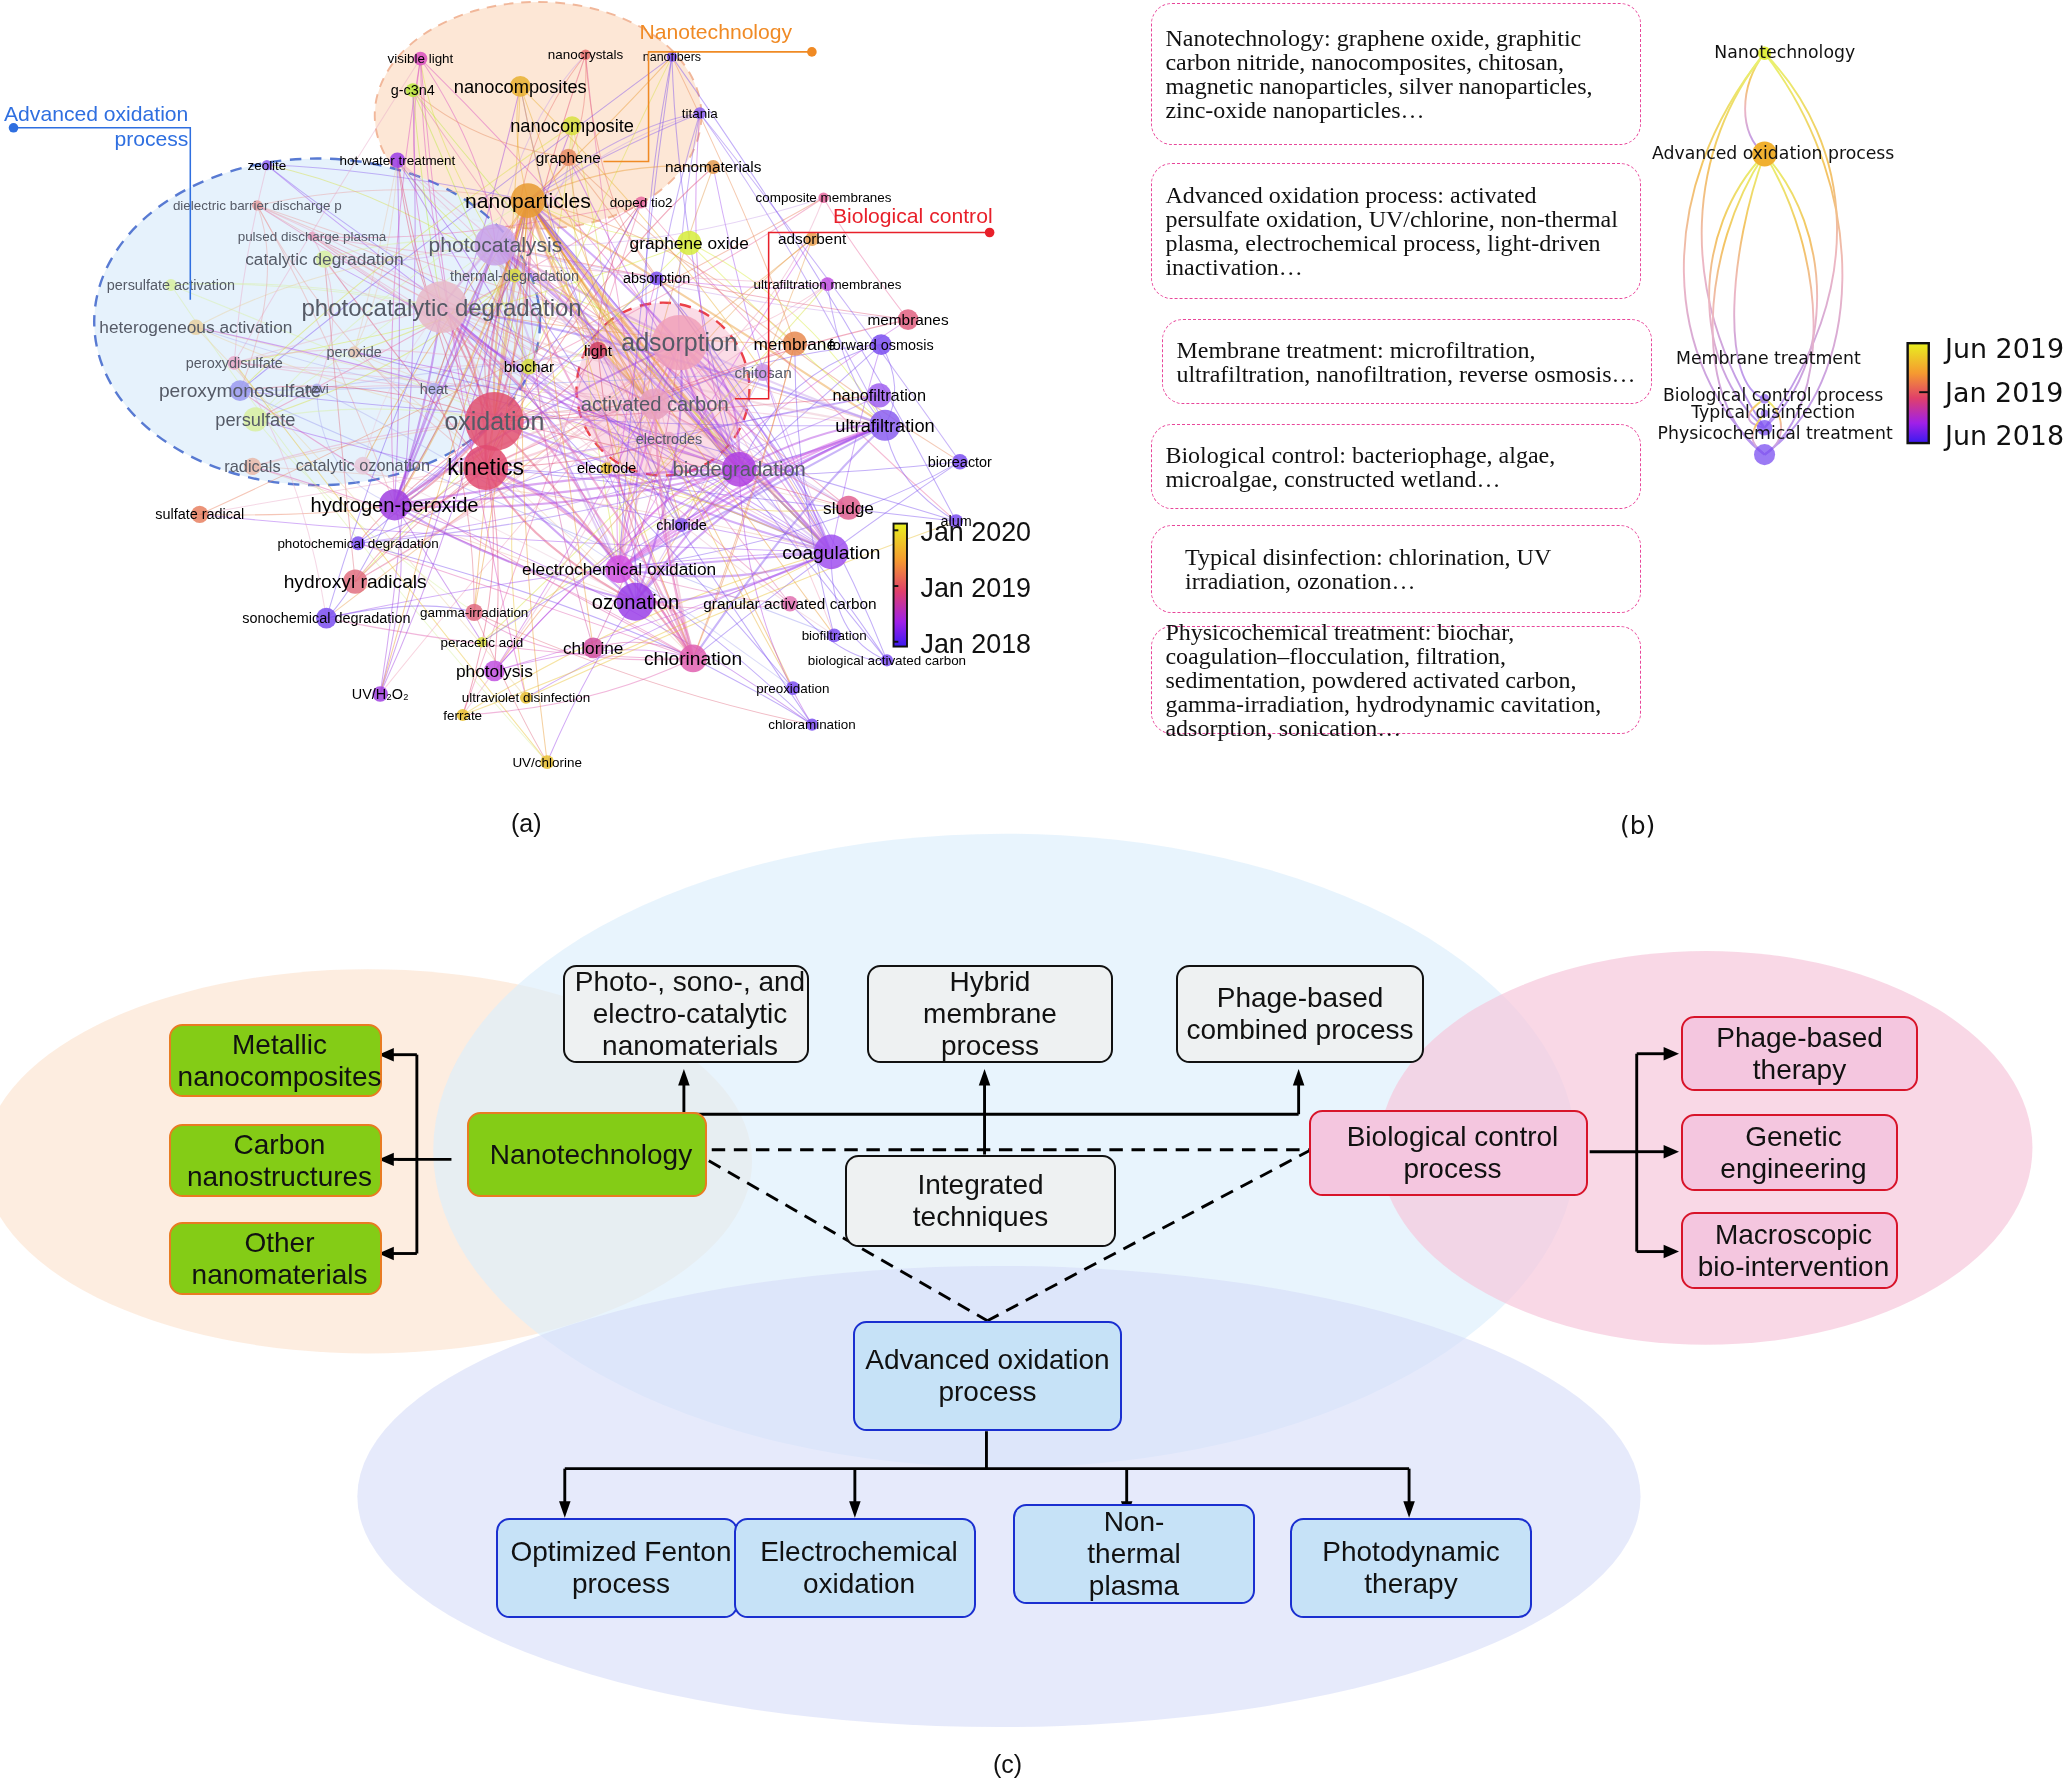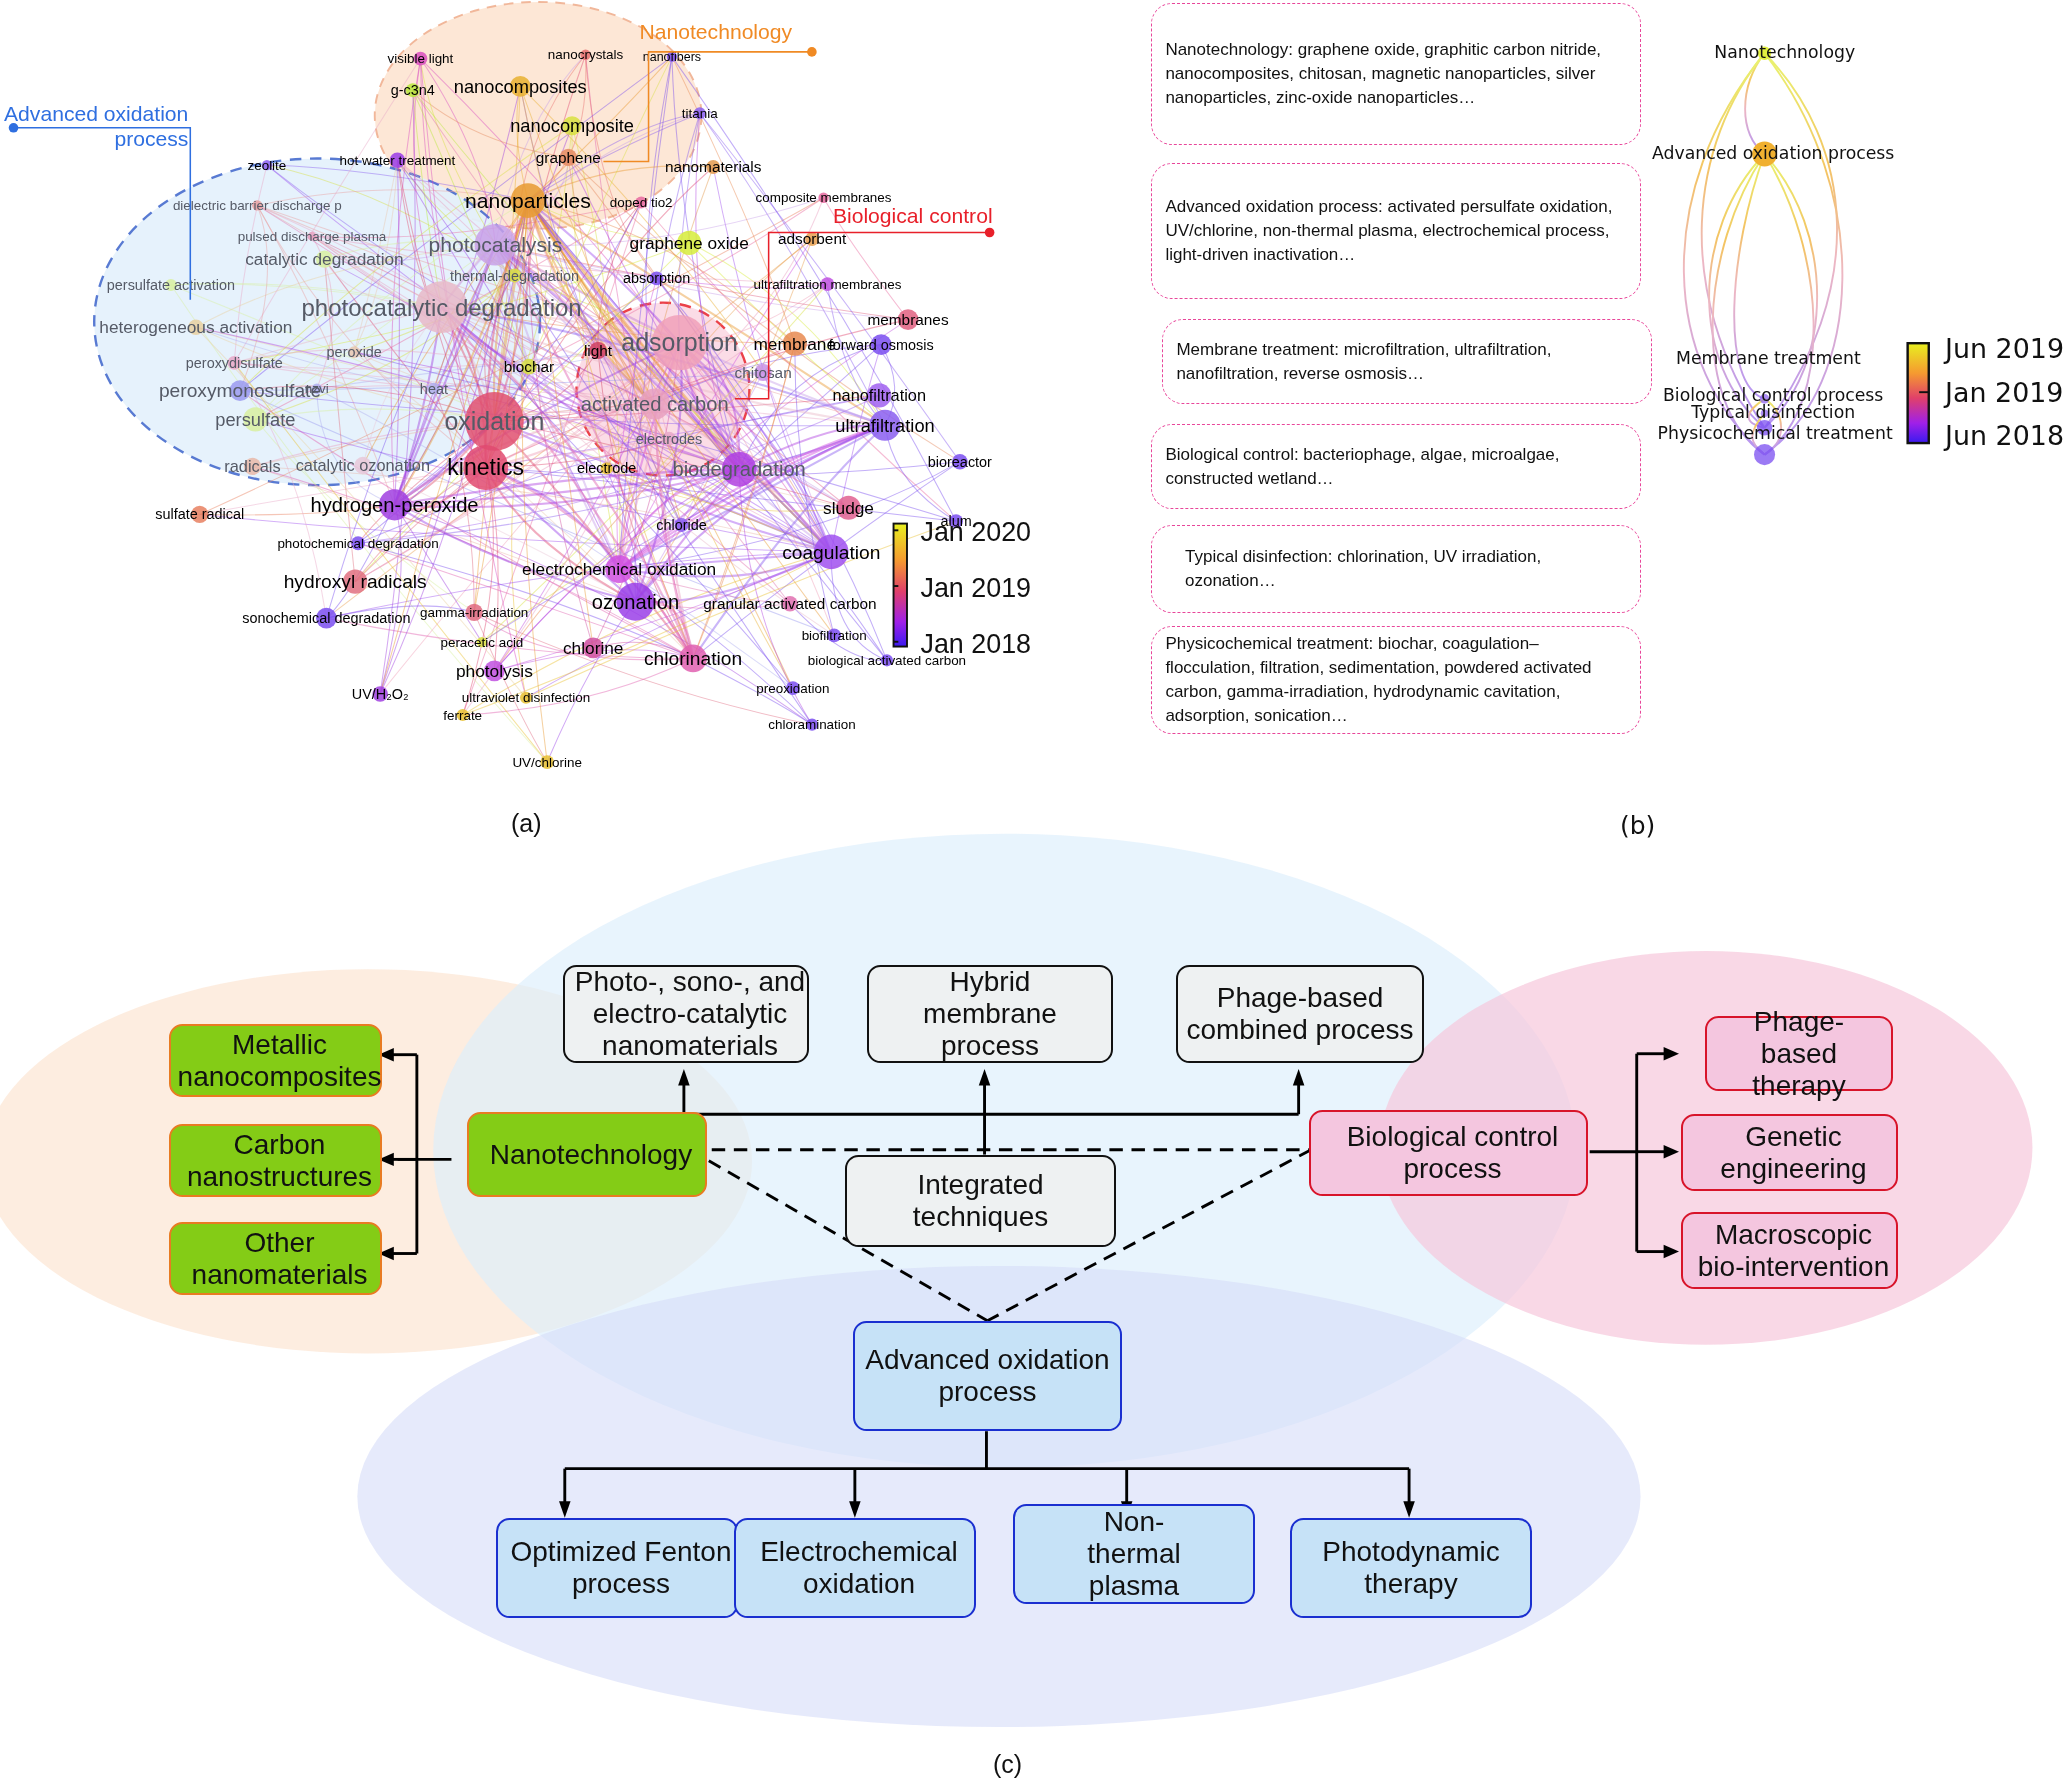--- a/index.html
+++ b/index.html
@@ -3,22 +3,22 @@
 <meta charset="utf-8">
 <style>
   html, body { margin:0; padding:0; background:#ffffff; }
   body { width:2068px; height:1779px; position:relative; overflow:hidden;
          font-family:"Liberation Sans", sans-serif; color:#000; }
   .abs { position:absolute; }
   svg text { font-family:"Liberation Sans", sans-serif; }
 
   
   .kbox { position:absolute; border:1.9px dashed #e8469a; border-radius:21px;
-          font-size:17px; line-height:24px; color:#111; box-sizing:border-box;
-          padding:9.6px 13.4px; display:flex; align-items:center; }
+          font-size:24px; line-height:24px; color:#111; box-sizing:border-box;
+          padding:9.6px 13.4px; display:flex; align-items:center;font-family:Liberation Serif, serif; }
   .panel-label { position:absolute; font-size:25px; color:#111; }
 
   
   .fbox { position:absolute; box-sizing:border-box; border-radius:13.4px;
           border:2.9px solid #000; display:flex; align-items:center; justify-content:center;
           text-align:center; font-size:28px; line-height:32px; color:#111;padding-left:8px; }
   .fbox.gray { background:#eef1f2; border-color:#111; }
   .fbox.orange { background:#84cc16; border-color:#e87b22;margin-left:15px; }
   .fbox.pink { background:#f4c6df; border-color:#d8142a; }
   .fbox.blue { background:#c6e2f7; border-color:#1a2fd0; }
@@ -736,21 +736,21 @@
 <div class="fbox orange" style="left:154px;top:1024px;width:213px;height:73px;">Metallic nanocomposites</div>
 <div class="fbox orange" style="left:154px;top:1124px;width:213px;height:73px;">Carbon nanostructures</div>
 <div class="fbox orange" style="left:154px;top:1222px;width:213px;height:73px;">Other nanomaterials</div>
 
 <div class="fbox gray" style="left:563px;top:965px;width:246px;height:98px;">Photo-, sono-, and electro-catalytic nanomaterials</div>
 <div class="fbox gray" style="left:867px;top:965px;width:246px;height:98px;padding:0 11.5px;">Hybrid membrane process</div>
 <div class="fbox gray" style="left:1176px;top:965px;width:248px;height:98px;padding:0 7.7px;">Phage-based combined process</div>
 <div class="fbox gray" style="left:845px;top:1155px;width:271px;height:92px;padding:0 48px;">Integrated techniques</div>
 
 <div class="fbox pink" style="left:1309px;top:1110px;width:279px;height:86px;">Biological control process</div>
-<div class="fbox pink" style="left:1681px;top:1016px;width:188px;height:75px;padding:0 29px;margin-left:24px;">Phage-based therapy</div>
+<div class="fbox pink" style="left:1681px;top:1016px;width:237px;height:75px;padding:0 29px;">Phage-based therapy</div>
 <div class="fbox pink" style="left:1681px;top:1114px;width:217px;height:77px;">Genetic engineering</div>
 <div class="fbox pink" style="left:1681px;top:1212px;width:217px;height:77px;">Macroscopic bio-intervention</div>
 
 <div class="fbox blue" style="left:853px;top:1321px;width:269px;height:110px;padding:0 5.8px;">Advanced oxidation process</div>
 <div class="fbox blue" style="left:456px;top:1518px;width:242px;height:100px;margin-left:40px;">Optimized Fenton process</div>
 <div class="fbox blue" style="left:734px;top:1518px;width:242px;height:100px;">Electrochemical oxidation</div>
 <div class="fbox blue" style="left:1013px;top:1504px;width:242px;height:100px;padding:12px 48px;">Non-thermal plasma</div>
 <div class="fbox blue" style="left:1290px;top:1518px;width:242px;height:100px;padding:0 38px;">Photodynamic therapy</div>
 
 <div class="panel-label" style="left:993px;top:1750px;">(c)</div>

